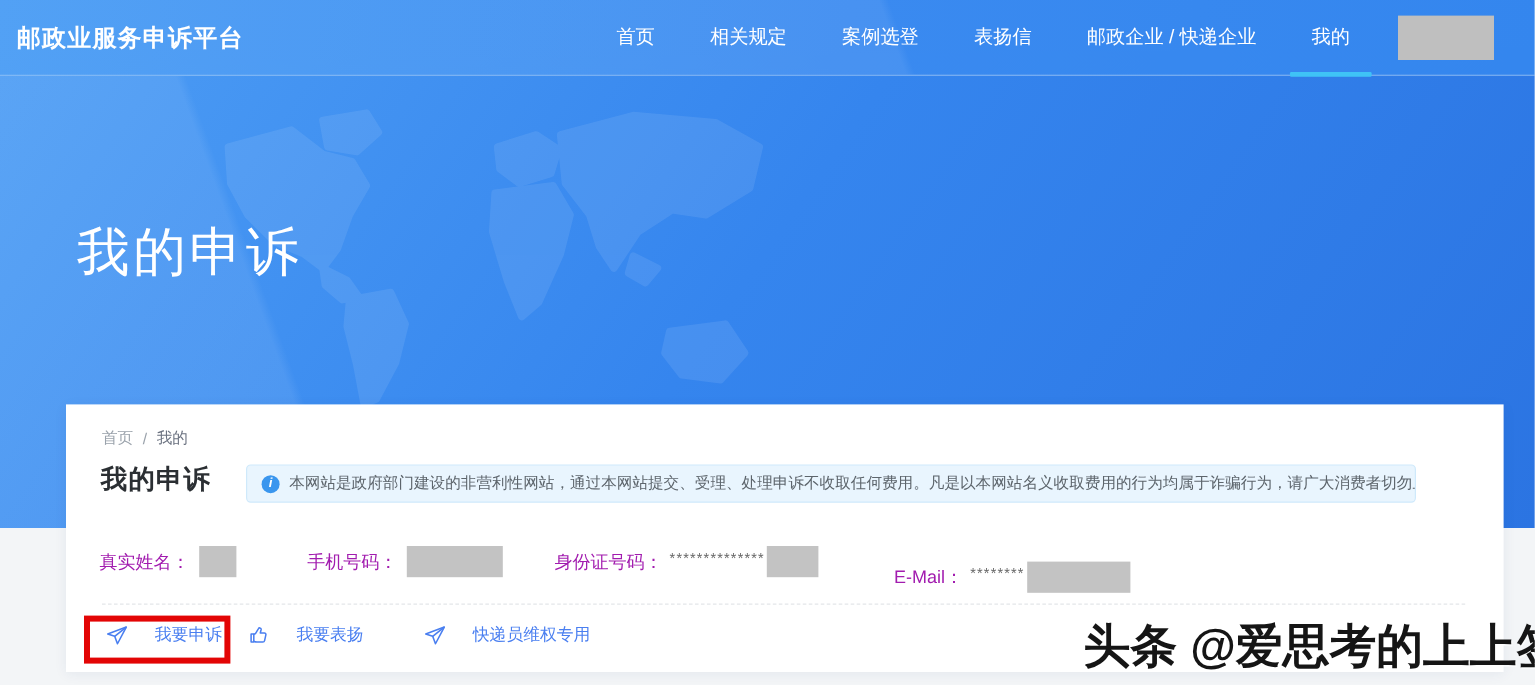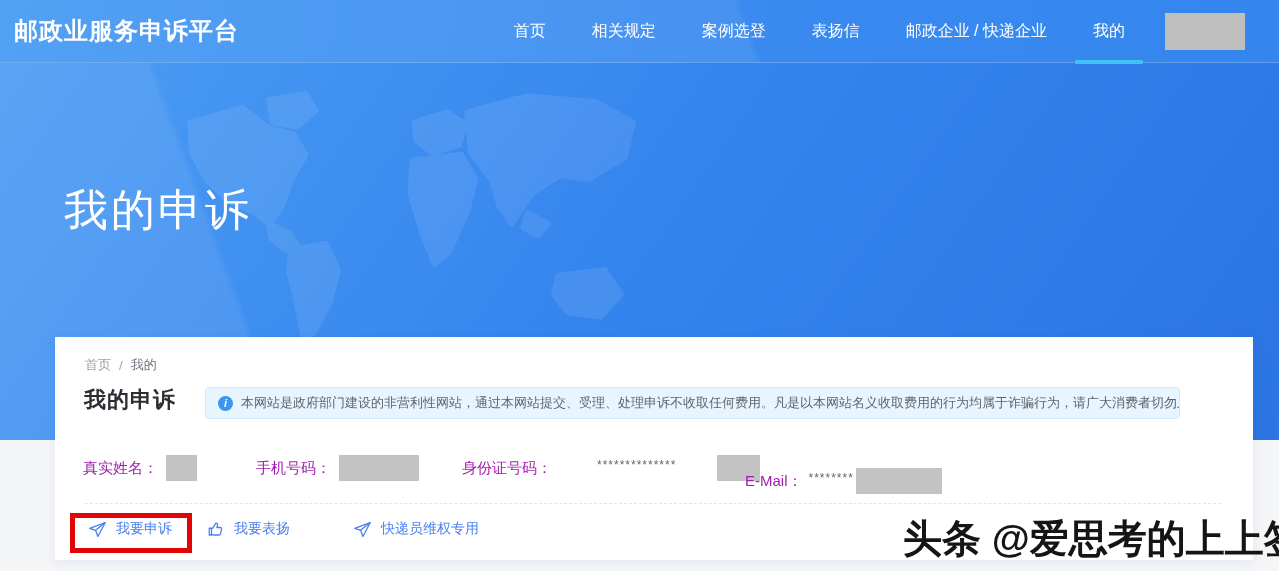--- a/index.html
+++ b/index.html
@@ -15,21 +15,21 @@
     position:absolute; left:0; top:0; width:1279px; height:63px;
     background:linear-gradient(100deg,#459af4 0%,#3a8af0 55%,#3486ee 100%);
     display:flex; align-items:center; z-index:30;
     border-bottom:1px solid rgba(255,255,255,0.22);
   }
   .navbar::before {
     content:""; position:absolute; inset:0; pointer-events:none;
     background:linear-gradient(70deg, rgba(255,255,255,.07) 0%, rgba(255,255,255,.07) 58%, rgba(255,255,255,0) 58.6%);
   }
   .logo {
-    margin-left:14px; color:#fff; font-size:24px; font-weight:bold;
+    margin-left:14px; color:#fff; font-size:20px; font-weight:bold;
     letter-spacing:1px; position:relative; z-index:2; cursor:pointer;
   }
   .nav-items {
     position:absolute; right:34px; top:0; height:63px;
     display:flex; align-items:center; gap:46px; z-index:2;
   }
   .nav-item {
     position:relative; height:63px; display:flex; align-items:center;
     color:#fff; font-size:16px; cursor:pointer; white-space:nowrap;
   }
@@ -84,30 +84,30 @@
     display:flex; align-items:center; justify-content:center; line-height:1;
   }
 
   
   .field { position:absolute; top:118px; display:flex; align-items:center; height:26px; }
   .field-label { font-size:15px; color:#a21caf; white-space:nowrap; }
   .stars { font-size:12px; color:#666; letter-spacing:1px; transform:translateY(-3px); margin-left:6px; }
   .redact { background:#c3c3c3; height:26px; display:inline-block; }
   .f1 { left:28px; }  .f1 .redact { width:31px; margin-left:8px; }
   .f2 { left:201px; } .f2 .redact { width:80px; margin-left:8px; }
-  .f3 { left:407px;gap:39px; } .f3 .redact { width:43px; margin-left:2px; }
+  .f3 { left:407px; } .f3 .redact { width:43px; margin-left:2px; }
   .f4 { left:690px;margin-top:13px; } .f4 .redact { width:86px; margin-left:2px; }
 
   .dashed-sep {
     position:absolute; left:30px; right:32px; top:166px;
     border-top:1px dashed #e3e6e9;
   }
 
   
-  .action { position:absolute; top:183px; display:flex; align-items:center; gap:9px; cursor:pointer; }
+  .action { position:absolute; top:183px; display:flex; align-items:center; gap:22px; cursor:pointer; }
   .action-label { font-size:14px; color:#4a7ff0; white-space:nowrap; }
   .a1 { left:33px; } .a2 { left:152px; } .a3 { left:298px; }
   .action svg { display:block; }
 
   .red-annotation {
     position:absolute; left:15px; top:176px; width:122px; height:40px;
     border:5px solid #e30505; z-index:25; pointer-events:none;
   }
 
   

